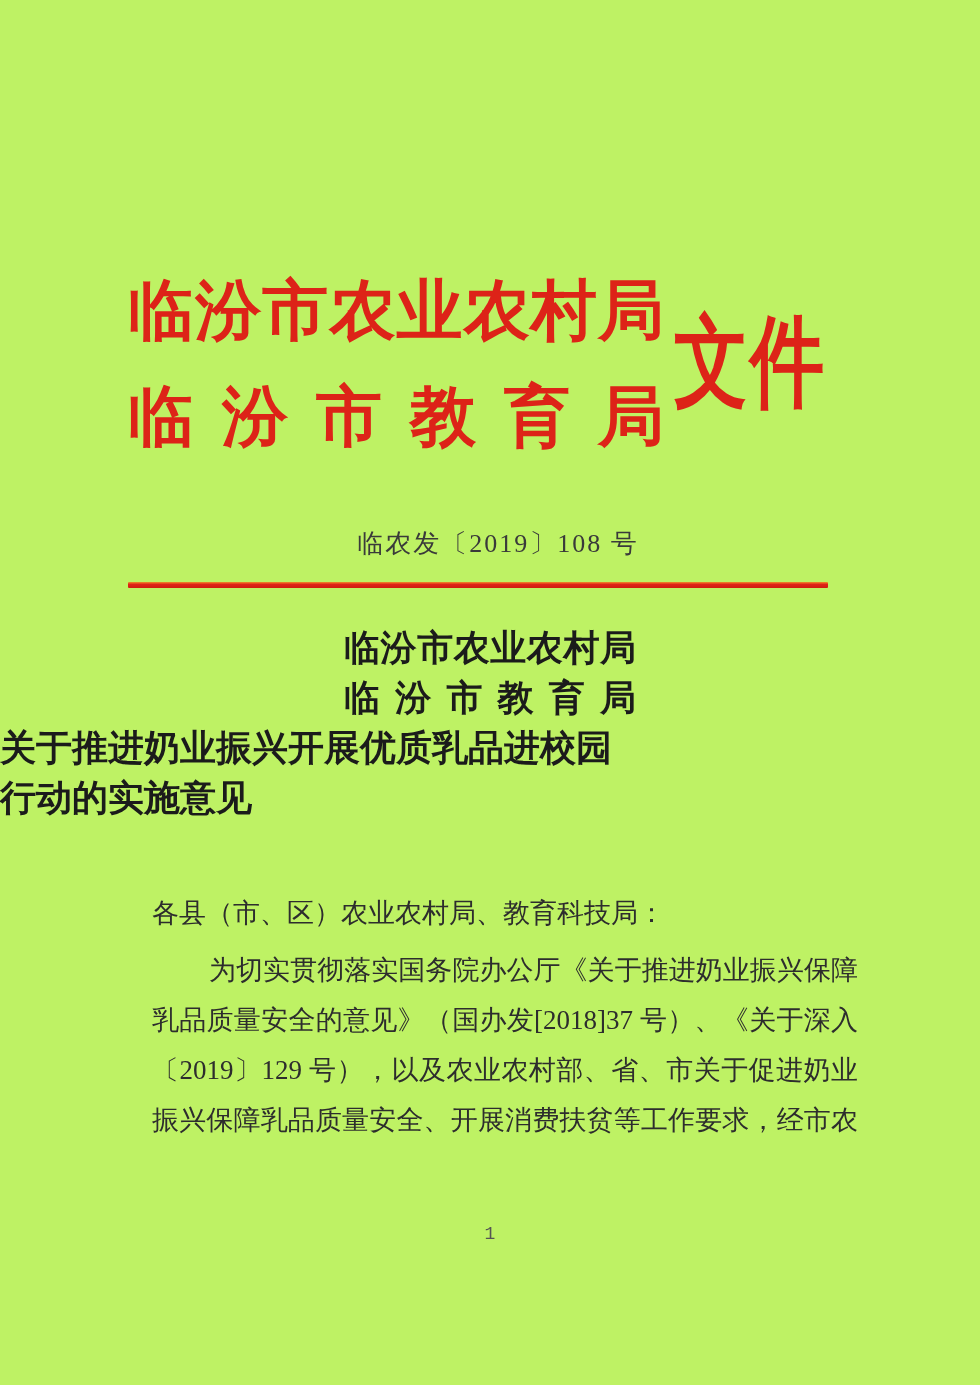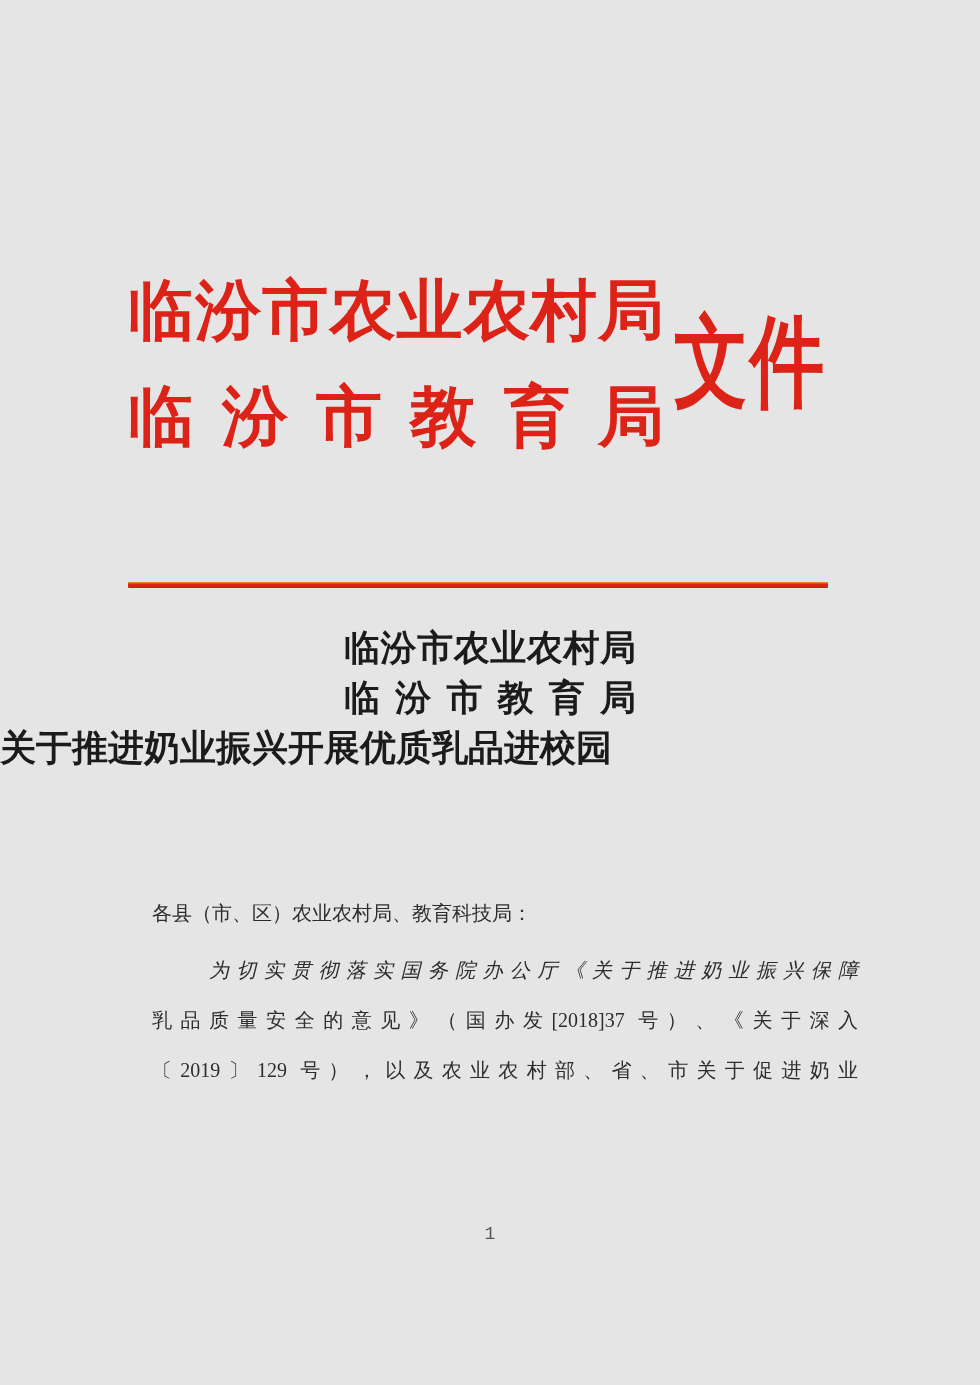--- a/index.html
+++ b/index.html
@@ -4,21 +4,21 @@
 <style>
   html, body {
     margin: 0;
     padding: 0;
     background: #ffffff;
   }
   .page {
     position: relative;
     width: 980px;
     height: 1385px;
-    background: #e5e5e5;
+    background: #bef264;
     overflow: hidden;
     font-family: "Liberation Serif", "DejaVu Serif", serif;
   }
 
   
   .letterhead {
     position: absolute;
     top: 258px;
     left: 128px;
     width: 700px;
@@ -100,39 +100,38 @@
     white-space: nowrap;
   }
 
   
   .body-block {
     position: absolute;
     top: 888px;
     left: 152px;
     width: 706px;
     color: #2d2d2d;
-    font-size: 20px;
+    font-size: 27px;
     line-height: 50px;
   }
   .salutation {
     text-align: left;
     white-space: nowrap;
   }
   .paragraph {
     margin-top: 7px;
   }
   .para-line {
     white-space: nowrap;
     text-align: justify;
     text-align-last: justify;
   }
   .para-line.first {
     padding-left: 57px;
     box-sizing: border-box;
-    font-style: italic;
   }
 
   
   .page-number {
     position: absolute;
     top: 1222px;
     left: 0;
     width: 100%;
     text-align: center;
     font-size: 18px;
@@ -147,33 +146,36 @@
 <div class="page">
 
   <div class="letterhead">
     <div class="issuer-col">
       <div class="issuer-line">临汾市农业农村局</div>
       <div class="issuer-line">临汾市教育局</div>
     </div>
     <div class="doc-word">文件</div>
   </div>
 
+  <div class="ref-number">临农发〔2019〕108 号</div>
 
   <div class="red-rule"></div>
 
   <div class="title-block">
     <div class="title-line title-narrow">临汾市农业农村局</div>
     <div class="title-line title-narrow">临汾市教育局</div>
     <div class="title-line">关于推进奶业振兴开展优质乳品进校园</div>
+    <div class="title-line">行动的实施意见</div>
   </div>
 
   <div class="body-block">
     <div class="salutation">各县（市、区）农业农村局、教育科技局：</div>
     <div class="paragraph">
       <div class="para-line first">为切实贯彻落实国务院办公厅《关于推进奶业振兴保障</div>
       <div class="para-line">乳品质量安全的意见》（国办发[2018]37 号）、《关于深入</div>
       <div class="para-line">〔2019〕129 号），以及农业农村部、省、市关于促进奶业</div>
+      <div class="para-line">振兴保障乳品质量安全、开展消费扶贫等工作要求，经市农</div>
     </div>
   </div>
 
   <div class="page-number">1</div>
 
 </div>
 
 </body></html>

